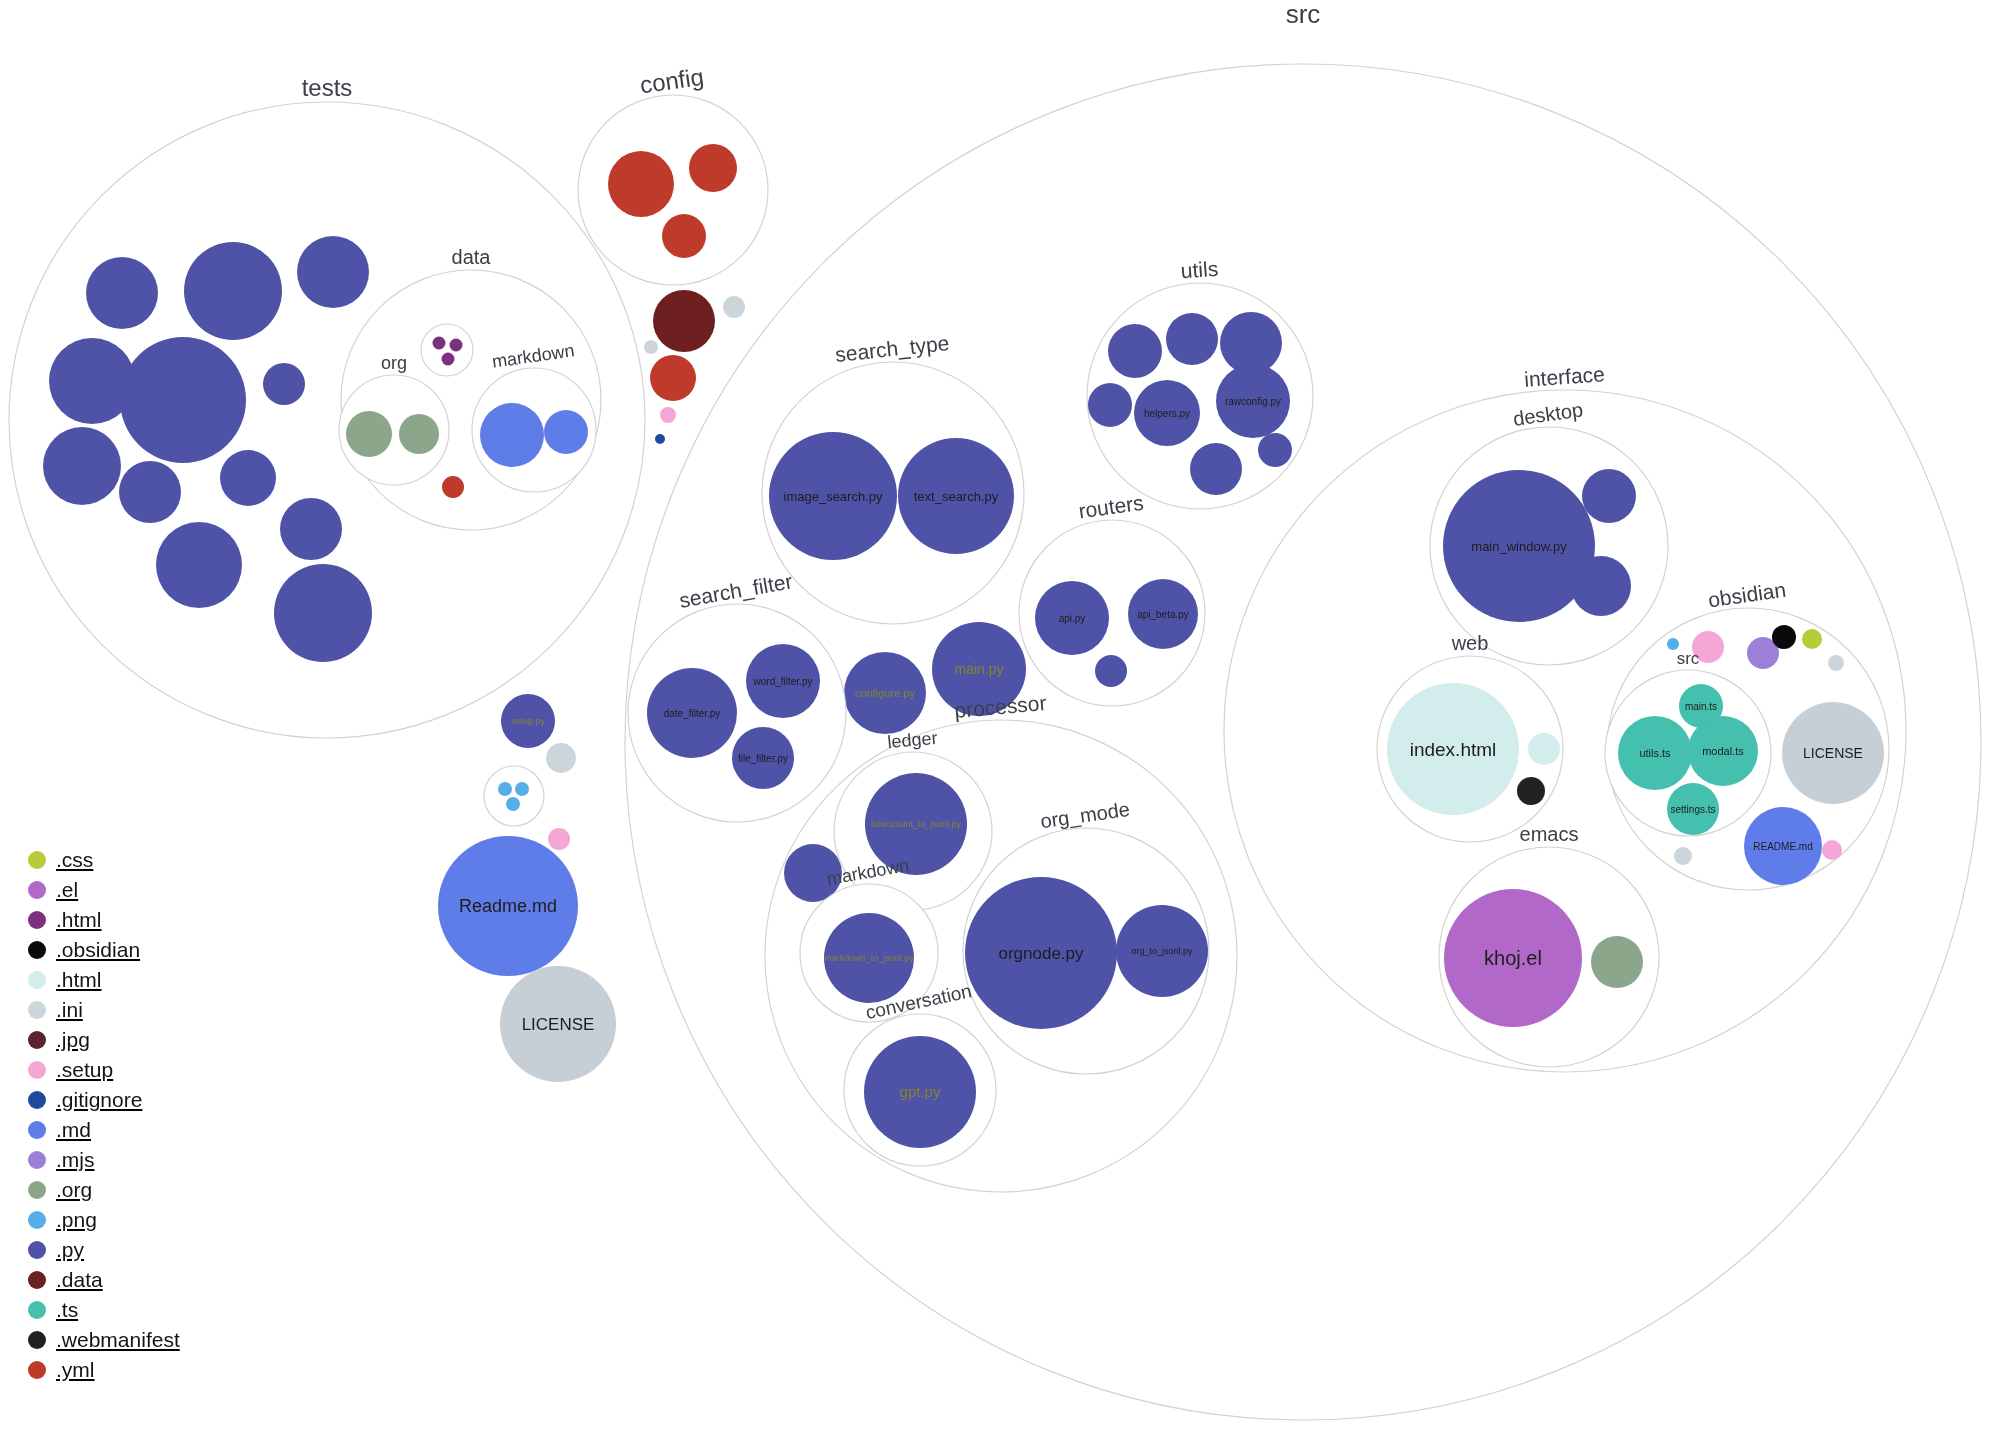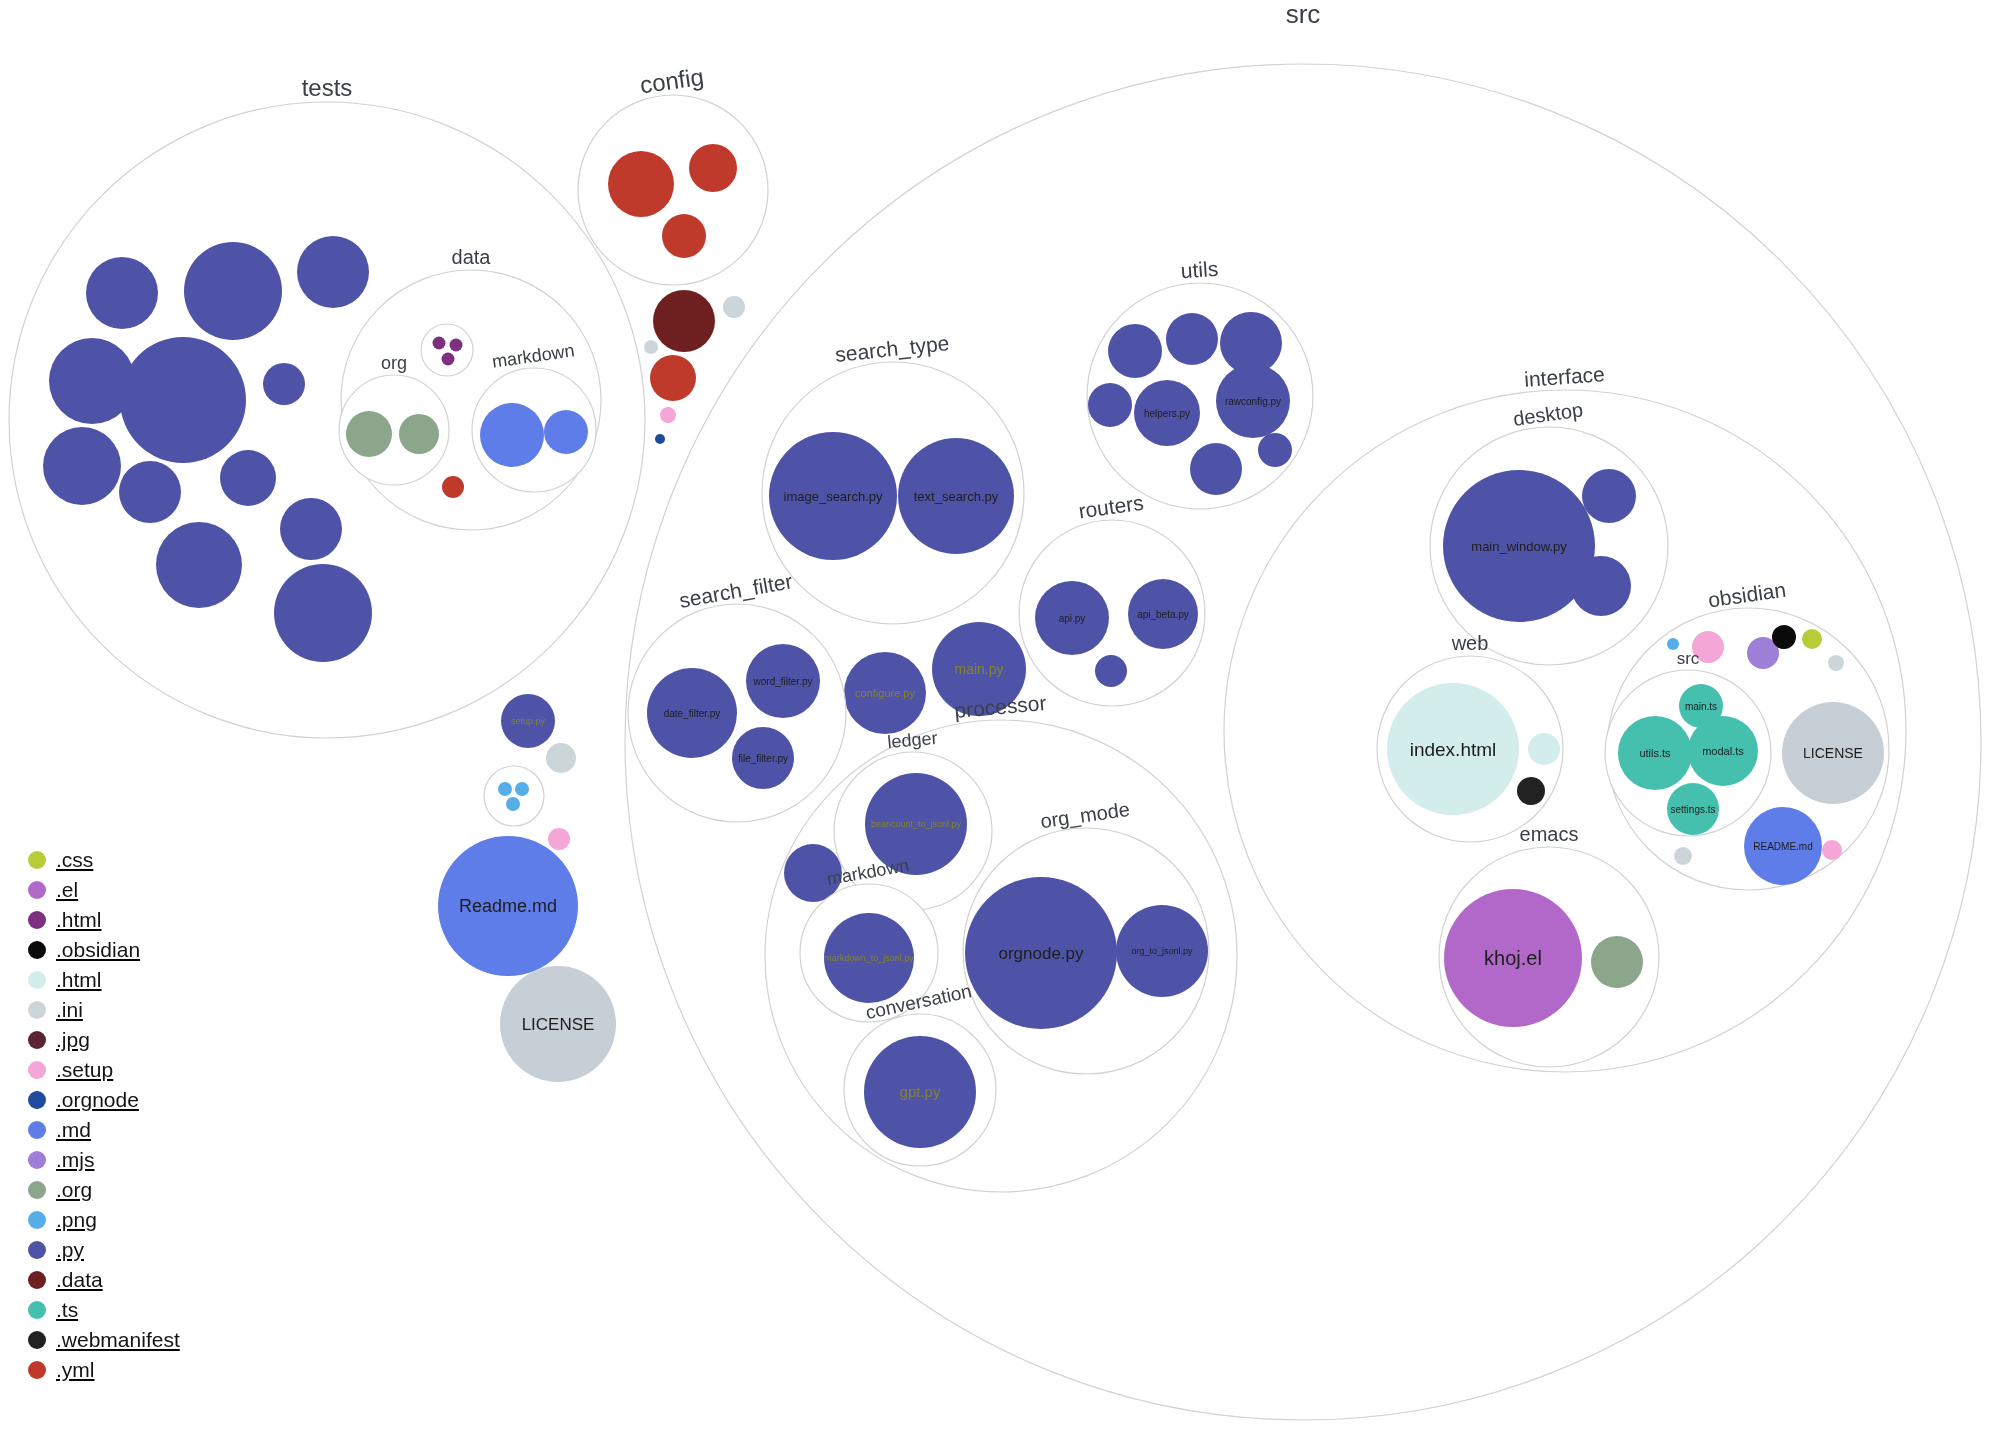--- a/index.html
+++ b/index.html
@@ -200,21 +200,21 @@
       <div class="legend-row">
         <span class="legend-dot" style="background: rgb(92, 36, 48);"></span>
         <span class="legend-label">.jpg</span>
       </div>
       <div class="legend-row">
         <span class="legend-dot" style="background: rgb(244, 166, 215);"></span>
         <span class="legend-label">.setup</span>
       </div>
       <div class="legend-row">
         <span class="legend-dot" style="background: rgb(31, 75, 158);"></span>
-        <span class="legend-label">.orgnode</span>
+        <span class="legend-label">.gitignore</span>
       </div>
       <div class="legend-row">
         <span class="legend-dot" style="background: rgb(95, 125, 232);"></span>
         <span class="legend-label">.md</span>
       </div>
       <div class="legend-row">
         <span class="legend-dot" style="background: rgb(157, 127, 216);"></span>
         <span class="legend-label">.mjs</span>
       </div>
       <div class="legend-row">

